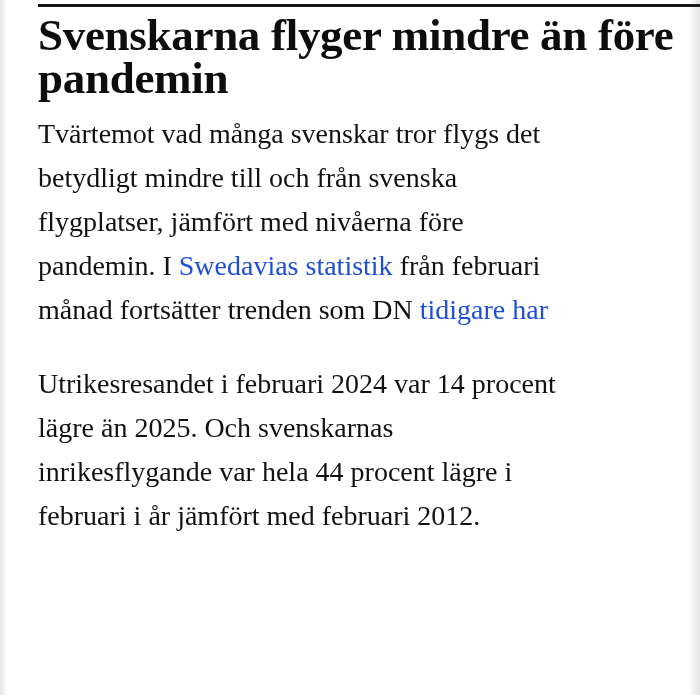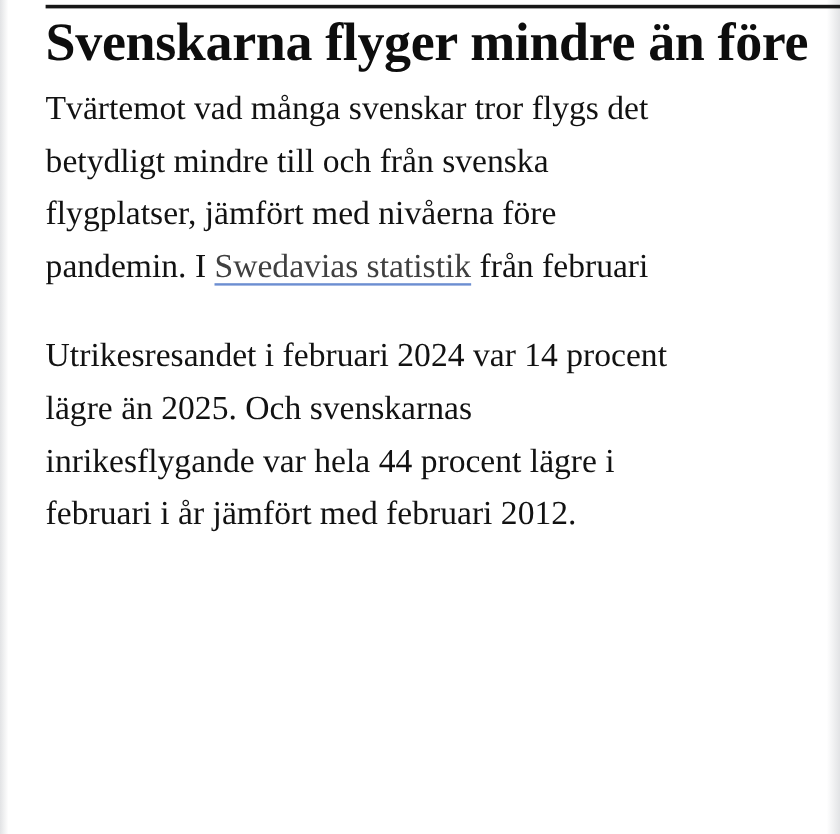--- a/index.html
+++ b/index.html
@@ -58,46 +58,47 @@
     margin: 0 0 30px 0;
     font-size: 28px;
     line-height: 44px;
     color: #121212;
   }
   .body-text .line {
     display: block;
     white-space: nowrap;
   }
   .body-text a.inline-link {
-    color: #404040;
-    text-decoration: underline;
+    color: #1d4ed8;
     text-decoration-thickness: 2px;
     text-underline-offset: 5px;
     text-decoration-color: #6c8ed1;
     cursor: pointer;
     margin-top: 12px;
   }
 </style>
 </head>
 <body>
 
 <div class="edge edge-left"></div>
 <div class="edge edge-right"></div>
 <div class="top-rule"></div>
 
 <article class="article">
   <h1 class="headline">
     <span class="hl">Svenskarna flyger mindre än före</span>
+    <span class="hl">pandemin</span>
   </h1>
   <div class="body-text" id="body-container">
       <p class="para">
         <span class="line"><span>Tvärtemot vad många svenskar tror flygs det</span></span>
         <span class="line"><span>betydligt mindre till och från svenska</span></span>
         <span class="line"><span>flygplatser, jämfört med nivåerna före</span></span>
         <span class="line"><span>pandemin. I </span><a class="inline-link">Swedavias statistik</a><span> från februari</span></span>
+        <span class="line"><span>månad fortsätter trenden som DN </span><a class="inline-link">tidigare har</a></span>
       </p>
       <p class="para">
         <span class="line"><span>Utrikesresandet i februari 2024 var 14 procent</span></span>
         <span class="line"><span>lägre än 2025. Och svenskarnas</span></span>
         <span class="line"><span>inrikesflygande var hela 44 procent lägre i</span></span>
         <span class="line"><span>februari i år jämfört med februari 2012.</span></span>
       </p>
     </div>
 </article>
 

